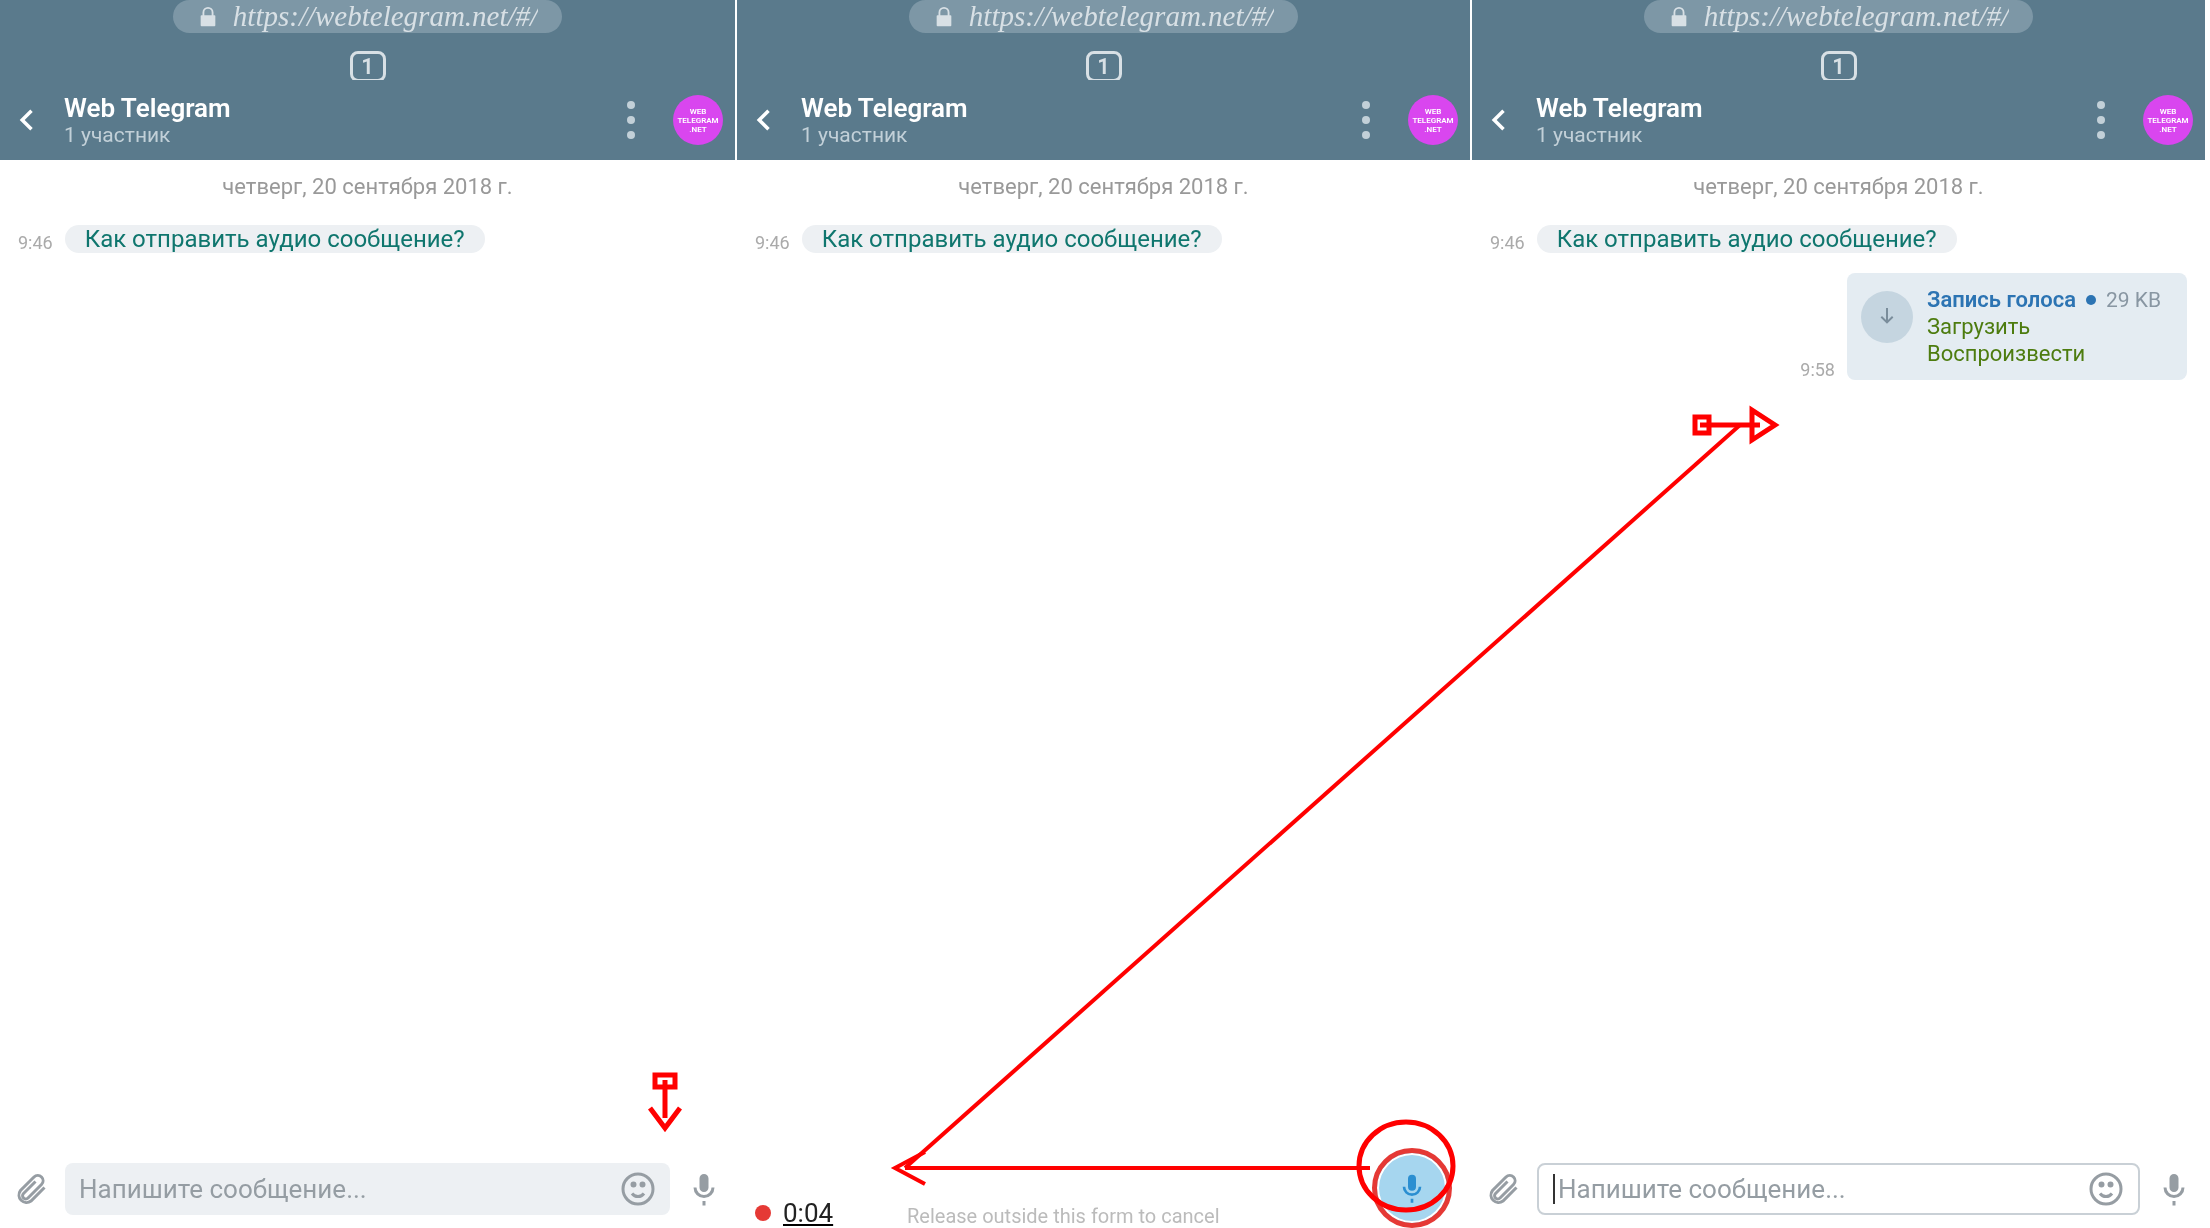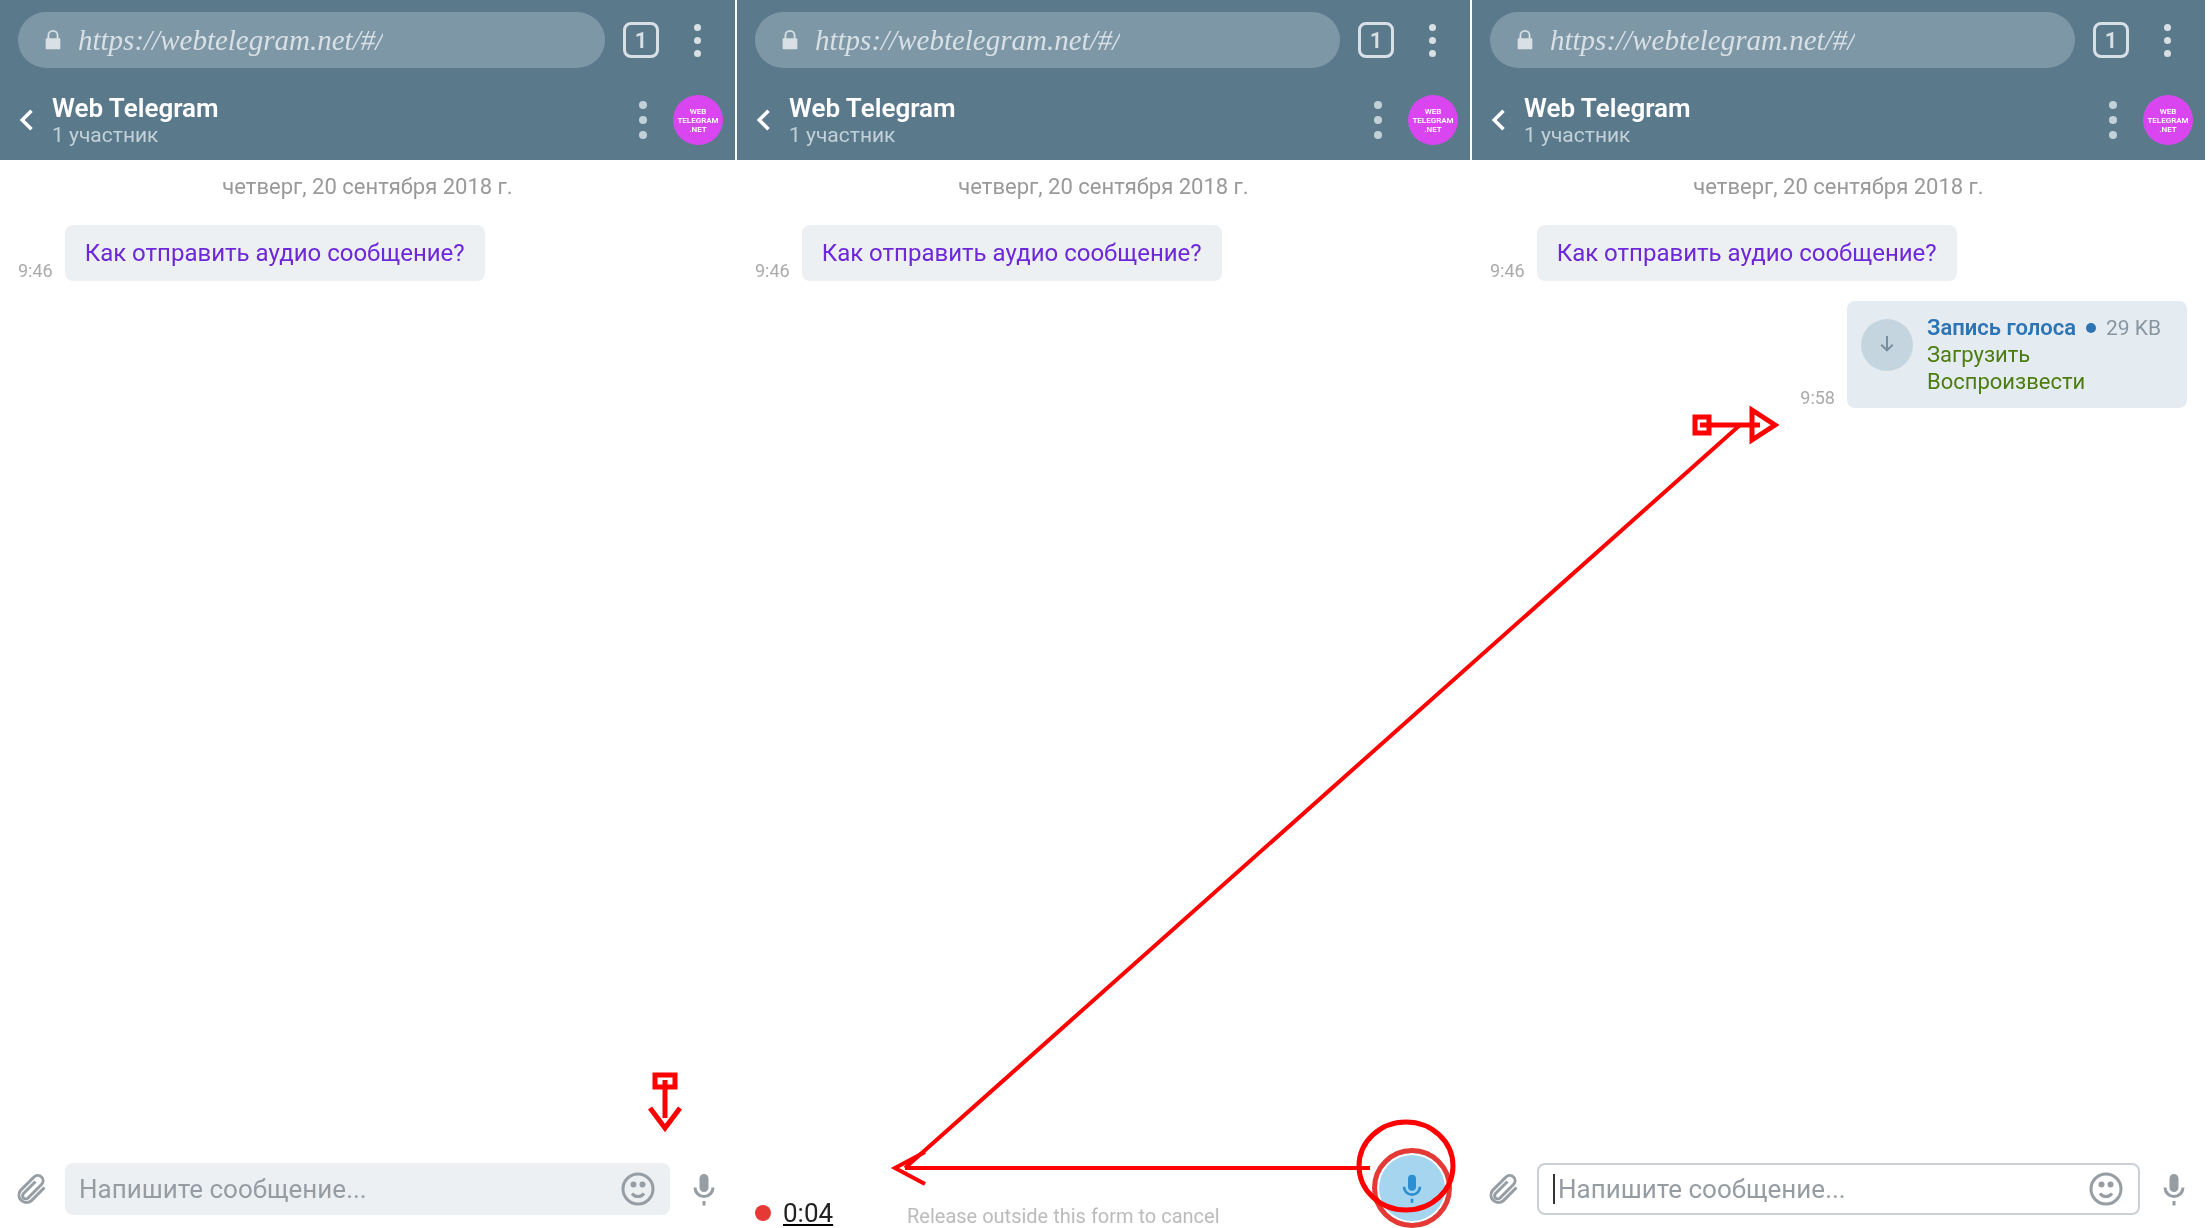--- a/index.html
+++ b/index.html
@@ -1,42 +1,42 @@
 <!DOCTYPE html>
 <html><head>
 <meta charset="utf-8">
 <style>
   * { box-sizing: border-box; margin: 0; padding: 0; }
   body { font-family: -apple-system, BlinkMacSystemFont, "Segoe UI", Roboto, Arial, sans-serif; background: #fff; width: 2210px; height: 1228px; display: flex; position: relative; }
   .phone { width: 735px; height: 1228px; position: relative; display: flex; flex-direction: column; background: #fff; }
   .phone + .phone { border-left: 2px solid #fff; }
   
-  .browser-bar { background: #5a7a8c; height: 80px; display: flex; align-items: center; padding: 0 18px; gap: 18px; }
+  .browser-bar { background: #5a7a8c; height: 80px; display: flex; align-items: center; padding: 0 18px; gap: 18px; flex-direction: column; }
   .url-box { flex: 1; background: #7d97a6; border-radius: 40px; height: 56px; display: flex; align-items: center; padding: 0 24px; gap: 14px; }
   .lock-ic { width: 22px; height: 26px; }
   .url-text { color: #d8e0e5; font-style: italic; font-size: 29px; font-family: Georgia, serif; white-space: nowrap; overflow: hidden; }
   .tab-badge { width: 36px; height: 36px; border: 3px solid #d8e0e5; border-radius: 8px; display: flex; align-items: center; justify-content: center; color: #d8e0e5; font-size: 22px; font-weight: 600; }
   .menu-dots { width: 40px; height: 40px; display: flex; flex-direction: column; align-items: center; justify-content: center; gap: 6px; }
   .menu-dots span { width: 7px; height: 7px; background: #d8e0e5; border-radius: 50%; }
   
-  .chat-header { background: #5a7a8c; height: 80px; display: flex; align-items: center; padding: 0 12px 0 14px; gap: 10px; }
+  .chat-header { background: #5a7a8c; height: 80px; display: flex; align-items: center; padding: 0 12px 0 14px; gap: 22px; }
   .back-arrow { width: 28px; height: 28px; }
   .chat-title-block { flex: 1; display: flex; flex-direction: column; }
   .chat-title { color: #fff; font-size: 26px; font-weight: 600; }
   .chat-subtitle { color: #c2d0d8; font-size: 21px; }
   .hdr-dots { display: flex; flex-direction: column; gap: 7px; margin-right: 16px; }
   .hdr-dots span { width: 8px; height: 8px; background: #c2d0d8; border-radius: 50%; }
   .avatar { width: 50px; height: 50px; border-radius: 50%; background: #d946ef; display: flex; flex-direction: column; align-items: center; justify-content: center; color: #fff; font-size: 8px; line-height: 9px; font-weight: 600; text-align: left; }
   
   .chat-body { flex: 1; background: #fff; display: flex; flex-direction: column; padding: 14px 18px; gap: 20px; overflow: hidden; }
   .date-divider { text-align: center; color: #999; font-size: 22px; margin-bottom: 6px; }
   .msg-row { display: flex; align-items: flex-end; gap: 12px; }
   .msg-row.right { justify-self: flex-end; align-self: flex-end; }
   .msg-time { color: #aaa; font-size: 18px; }
-  .msg-bubble { background: #edf0f3; border-radius: 8px; padding: 14px 20px; font-size: 24px; color: #6d28d9; }
+  .msg-bubble { background: #edf0f3; border-radius: 16px; padding: 0 20px; font-size: 24px; color: #0f766e; }
   
   .voice-msg { background: #e4ecf2; border-radius: 8px; padding: 14px 18px 14px 14px; display: flex; gap: 14px; align-items: flex-start; min-width: 340px; }
   .voice-dl { width: 52px; height: 52px; border-radius: 50%; background: #c5d5e0; display: flex; align-items: center; justify-content: center; margin-top: 4px; }
   .voice-info { display: flex; flex-direction: column; gap: 2px; }
   .voice-top { display: flex; align-items: center; gap: 10px; }
   .voice-title { color: #2c74b3; font-weight: 600; font-size: 22px; }
   .voice-dot { width: 10px; height: 10px; background: #2c74b3; border-radius: 50%; }
   .voice-size { color: #8896a2; font-size: 21px; }
   .voice-link { color: #4d7c0f; font-size: 22px; }
   

